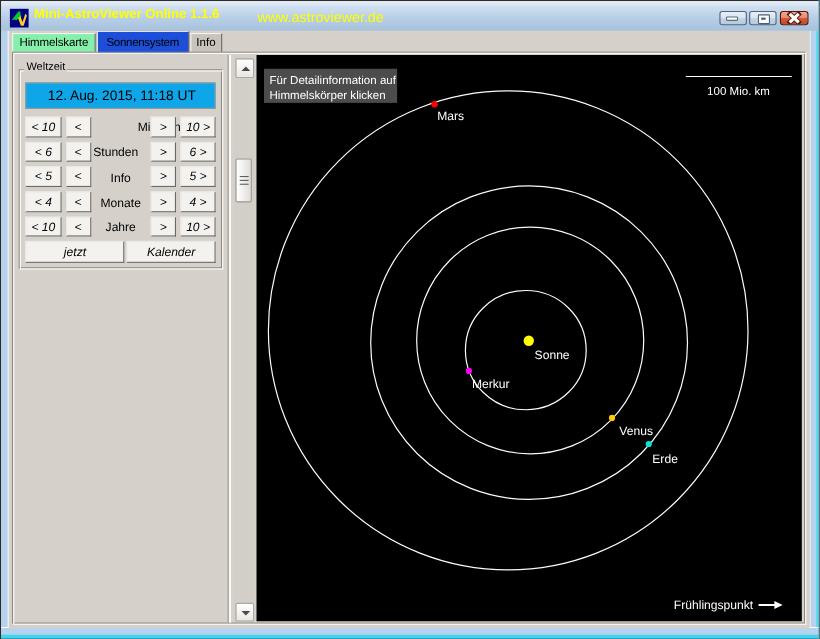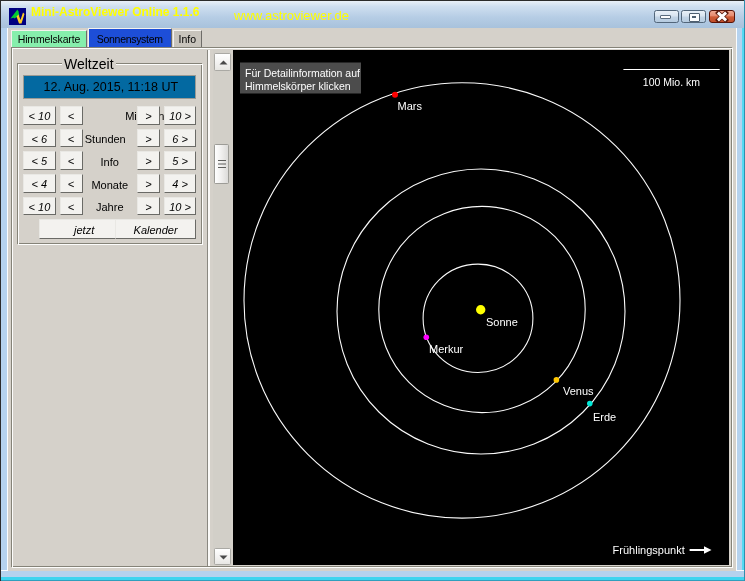--- a/index.html
+++ b/index.html
@@ -63,23 +63,23 @@
 <div class="abs" style="left:88px;top:28px;width:83.5px;height:21px;background:#1d4ed8;border-top:1px solid #f4f2ee;border-left:1px solid #f4f2ee;border-right:1px solid #6e6c68;font-size:10.5px;letter-spacing:-0.3px;color:#000;text-align:center;line-height:21.5px;">Sonnensystem</div>
 <div class="abs" style="left:172.5px;top:30px;width:29.5px;height:17px;background:#c8c4bc;border-top:1px solid #f4f2ee;border-left:1px solid #f4f2ee;border-right:1px solid #6e6c68;font-size:10.5px;color:#000;text-align:center;line-height:17px;">Info</div>
 
 <div class="abs" style="left:13px;top:49px;width:719px;height:518px;background:#d5d1ca;"></div>
 <div class="abs" style="left:11px;top:47px;width:721px;height:520px;border:1px solid #858378;"></div>
 <div class="abs" style="left:12px;top:48px;width:721px;height:520px;border:1px solid #fdfdfc;"></div>
 
 <div class="abs" style="left:17px;top:63px;width:185px;height:181px;border:1px solid #858378;"></div>
 <div class="abs" style="left:18px;top:64px;width:185px;height:181px;border:1px solid #fdfdfc;"></div>
 <div class="abs" style="left:17px;top:63px;width:186px;height:182px;"></div>
-<div class="abs" style="left:22px;top:56px;background:#d5d1ca;padding:0 2px;font-size:14px;color:#000;margin-left:40px;">Weltzeit</div>
+<div class="abs" style="left:22px;top:56px;background:#d5d1ca;padding:0 2px;font-size:10px;color:#000;">Weltzeit</div>
 
-<div class="abs" style="left:22.6px;top:75px;width:173.4px;height:24px;background:#0369a1;border:1px solid #9a9a94;font-size:12.5px;color:#000;text-align:center;line-height:22px;text-indent:3px;">12. Aug. 2015, 11:18 UT</div>
+<div class="abs" style="left:22.6px;top:75px;width:173.4px;height:24px;background:#0ea5e9;border:1px solid #9a9a94;font-size:12.5px;color:#000;text-align:center;line-height:22px;text-indent:3px;">12. Aug. 2015, 11:18 UT</div>
 
 <div id="grid">
 <div class="btn abs" style="left:22.8px;top:106.0px;width:33.2px;height:18.5px;line-height:19px;">&lt; 10</div>
 <div class="btn abs" style="left:59.5px;top:106.0px;width:23px;height:18.5px;line-height:19px;">&lt;</div>
 <div class="rowlab" style="left:82.5px;top:110.4px;margin-left:35px;">Minuten</div>
 <div class="btn abs" style="left:137px;top:106.0px;width:23px;height:18.5px;line-height:19px;">&gt;</div>
 <div class="btn abs" style="left:163.7px;top:106.0px;width:32.8px;height:18.5px;line-height:19px;">10 &gt;</div>
 <div class="btn abs" style="left:22.8px;top:128.7px;width:33.2px;height:18.5px;line-height:19px;">&lt; 6</div>
 <div class="btn abs" style="left:59.5px;top:128.7px;width:23px;height:18.5px;line-height:19px;">&lt;</div>
 <div class="rowlab" style="left:78px;top:133.1px;">Stunden</div>
@@ -95,21 +95,21 @@
 <div class="rowlab" style="left:82.5px;top:178.5px;">Monate</div>
 <div class="btn abs" style="left:137px;top:174.1px;width:23px;height:18.5px;line-height:19px;">&gt;</div>
 <div class="btn abs" style="left:163.7px;top:174.1px;width:32.8px;height:18.5px;line-height:19px;">4 &gt;</div>
 <div class="btn abs" style="left:22.8px;top:196.8px;width:33.2px;height:18.5px;line-height:19px;">&lt; 10</div>
 <div class="btn abs" style="left:59.5px;top:196.8px;width:23px;height:18.5px;line-height:19px;">&lt;</div>
 <div class="rowlab" style="left:82.5px;top:201.20000000000002px;">Jahre</div>
 <div class="btn abs" style="left:137px;top:196.8px;width:23px;height:18.5px;line-height:19px;">&gt;</div>
 <div class="btn abs" style="left:163.7px;top:196.8px;width:32.8px;height:18.5px;line-height:19px;">10 &gt;</div>
 </div>
 
-<div class="btn abs" style="left:22.9px;top:219.4px;width:90.5px;height:20px;line-height:20.5px;margin-left:16px;">jetzt</div>
+<div class="btn abs" style="left:22.9px;top:219.4px;width:90.5px;height:20px;line-height:20.5px;">jetzt</div>
 <div class="btn abs" style="left:114.7px;top:219.4px;width:81.8px;height:20px;line-height:20.5px;">Kalender</div>
 
 <style>
 .btn { background:#f3f2ef; border:1px solid; border-color:#e9e8e4 #6a6a66 #6a6a66 #e9e8e4; font-size:11px; color:#000; text-align:center;font-style:italic; }
 .rowlab { position:absolute; width:54.5px; text-align:center; font-size:11px; color:#000; }
 </style>
 
 <div class="abs" style="left:206.6px;top:49.5px;width:1.4px;height:516px;background:#8a8880;"></div>
 <div class="abs" style="left:208px;top:49.5px;width:1.5px;height:516px;background:#fbfaf8;"></div>
 

